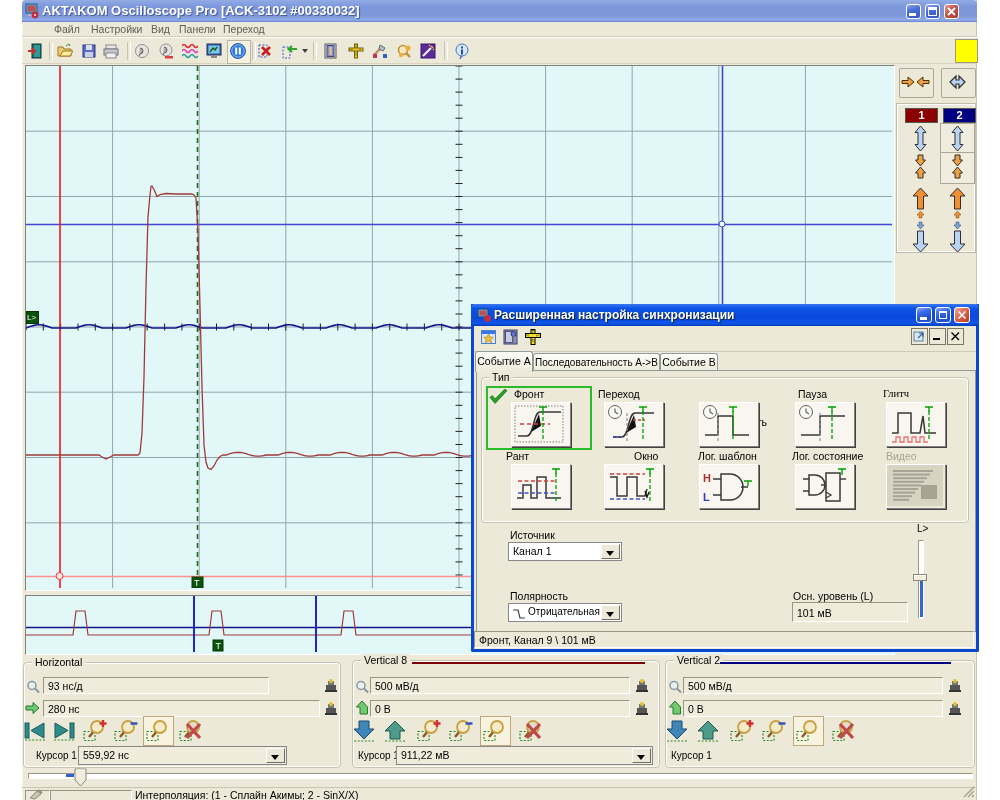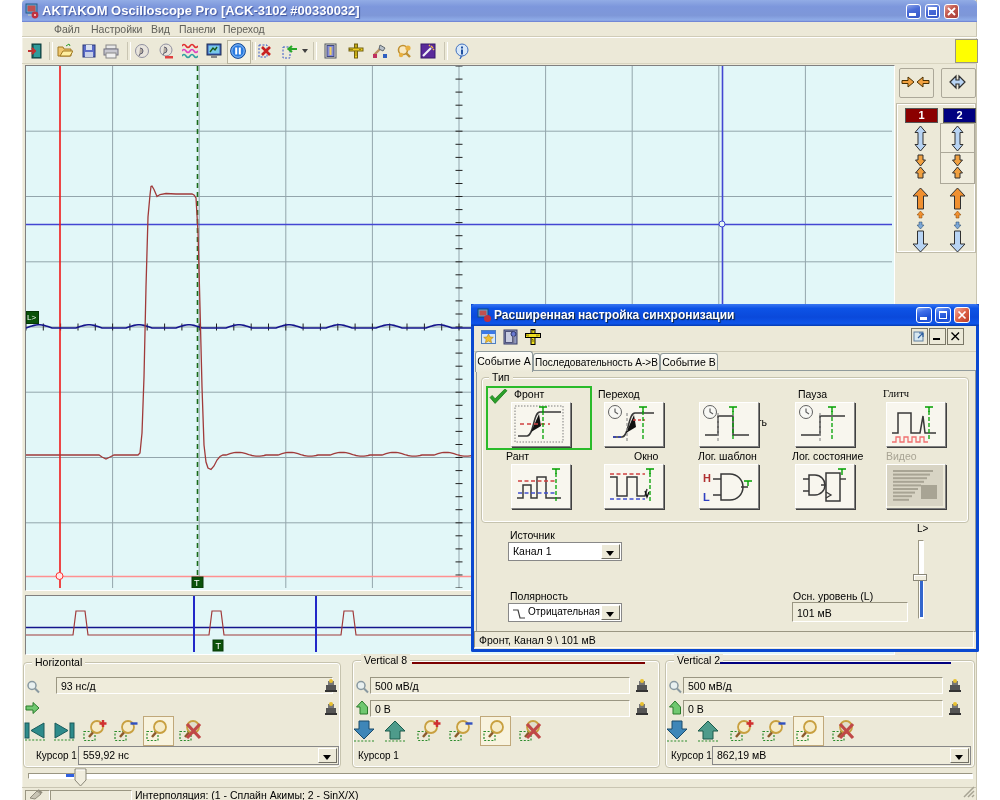--- a/index.html
+++ b/index.html
@@ -376,30 +376,31 @@
   <div class="fs" style="left:643px;top:660px;width:308px;height:106px">
       <span class="lg">Vertical 2</span>
     </div>
   <div class="ab" style="left:390px;top:662px;width:233px;height:2px;background:#7B0000"></div>
   <div class="ab" style="left:698px;top:662px;width:231px;height:2px;background:#000080"></div>
 
   <svg class="ab" style="left:4px;top:680px" width="14" height="14" viewBox="0 0 14 14">
       <circle cx="6" cy="5.5" r="4" fill="#E8F0F0" stroke="#8898A0" stroke-width="1.5"></circle>
       <path d="M9 8.5 L13 12.5" stroke="#8898A0" stroke-width="2"></path>
     </svg>
-  <div class="fld" style="left:34px;top:677px;width:277px">93 нс/д</div>
+  <div class="fld" style="left:21px;top:677px;width:226px">93 нс/д</div>
   <svg class="ab" style="left:301px;top:678px" width="16" height="16" viewBox="0 0 16 16">
       <rect x="3" y="7" width="10" height="5" fill="#555"></rect>
       <rect x="5" y="3" width="6" height="4" fill="#777"></rect>
       <circle cx="8" cy="3" r="2" fill="#E8C030"></circle>
       <rect x="2" y="12" width="12" height="2" fill="#333"></rect>
     </svg>
   <svg class="ab" style="left:3px;top:701px" width="15" height="14" viewBox="0 0 15 14">
       <path d="M1 5 H8 V1.5 L14 7 L8 12.5 V9 H1 Z" fill="#70C870" stroke="#2A7B2A"></path>
     </svg>
+  <div class="fld" style="left:21px;top:700px;width:277px">280 нс</div>
   <svg class="ab" style="left:301px;top:701px" width="16" height="16" viewBox="0 0 16 16">
       <rect x="3" y="7" width="10" height="5" fill="#555"></rect>
       <rect x="5" y="3" width="6" height="4" fill="#777"></rect>
       <circle cx="8" cy="3" r="2" fill="#E8C030"></circle>
       <rect x="2" y="12" width="12" height="2" fill="#333"></rect>
     </svg>
   <svg class="ab" style="left:1px;top:719px" width="24" height="23" viewBox="0 0 24 23">
       <rect x="2" y="4" width="4" height="15" fill="#2E8B8B" stroke="#1A5B5B"></rect>
       <path d="M21 4 V19 L8 11.5 Z" fill="#2E8B8B" stroke="#1A5B5B"></path>
       <path d="M2 21 h20" stroke="#2A8B2A" stroke-width="1.2" stroke-dasharray="2 1.6"></path>
@@ -427,21 +428,21 @@
       <path d="M6 18 L12 11" stroke="#8B5A2B" stroke-width="2.5"></path>
       <circle cx="14" cy="8" r="6" fill="#F5EBC8" stroke="#C8A040" stroke-width="1.8"></circle>
     </svg>
     <svg class="ab" style="left:157px;top:719px" width="24" height="23" viewBox="0 0 24 23">
       <rect x="1" y="12.5" width="11" height="9" fill="none" stroke="#2A8B2A" stroke-width="1.2" stroke-dasharray="2 1.6"></rect>
       <path d="M6 18 L12 11" stroke="#8B5A2B" stroke-width="2.5"></path>
       <circle cx="14" cy="8" r="6" fill="#E0DCCC" stroke="#C8A040" stroke-width="1.8"></circle>
       <path d="M8 5 L21 19 M21 5 L8 19" stroke="#C04848" stroke-width="3.2"></path>
     </svg>
   <div class="lbl" style="left:14px;top:750px;font-size:10px">Курсор 1</div>
-  <div class="combo" style="left:56px;top:746px;width:261px">
+  <div class="combo" style="left:56px;top:746px;width:209px">
       <span class="t">559,92 нс</span>
       <span class="drop"></span>
     </div>
 
   <svg class="ab" style="left:333px;top:680px" width="14" height="14" viewBox="0 0 14 14">
       <circle cx="6" cy="5.5" r="4" fill="#E8F0F0" stroke="#8898A0" stroke-width="1.5"></circle>
       <path d="M9 8.5 L13 12.5" stroke="#8898A0" stroke-width="2"></path>
     </svg>
   <div class="fld" style="left:348px;top:677px;width:260px">500 мВ/д</div>
   <svg class="ab" style="left:612px;top:678px" width="16" height="16" viewBox="0 0 16 16">
@@ -486,20 +487,24 @@
       <path d="M6 18 L12 11" stroke="#8B5A2B" stroke-width="2.5"></path>
       <circle cx="14" cy="8" r="6" fill="#F5EBC8" stroke="#C8A040" stroke-width="1.8"></circle>
     </svg>
     <svg class="ab" style="left:497px;top:719px" width="24" height="23" viewBox="0 0 24 23">
       <rect x="1" y="12.5" width="11" height="9" fill="none" stroke="#2A8B2A" stroke-width="1.2" stroke-dasharray="2 1.6"></rect>
       <path d="M6 18 L12 11" stroke="#8B5A2B" stroke-width="2.5"></path>
       <circle cx="14" cy="8" r="6" fill="#E0DCCC" stroke="#C8A040" stroke-width="1.8"></circle>
       <path d="M8 5 L21 19 M21 5 L8 19" stroke="#C04848" stroke-width="3.2"></path>
     </svg>
   <div class="lbl" style="left:336px;top:750px;font-size:10px">Курсор 1</div>
+  <div class="combo" style="left:374px;top:746px;width:257px">
+      <span class="t">911,22 мВ</span>
+      <span class="drop"></span>
+    </div>
 
   <svg class="ab" style="left:646px;top:680px" width="14" height="14" viewBox="0 0 14 14">
       <circle cx="6" cy="5.5" r="4" fill="#E8F0F0" stroke="#8898A0" stroke-width="1.5"></circle>
       <path d="M9 8.5 L13 12.5" stroke="#8898A0" stroke-width="2"></path>
     </svg>
   <div class="fld" style="left:661px;top:677px;width:260px">500 мВ/д</div>
   <svg class="ab" style="left:925px;top:678px" width="16" height="16" viewBox="0 0 16 16">
       <rect x="3" y="7" width="10" height="5" fill="#555"></rect>
       <rect x="5" y="3" width="6" height="4" fill="#777"></rect>
       <circle cx="8" cy="3" r="2" fill="#E8C030"></circle>
@@ -541,24 +546,20 @@
       <path d="M6 18 L12 11" stroke="#8B5A2B" stroke-width="2.5"></path>
       <circle cx="14" cy="8" r="6" fill="#F5EBC8" stroke="#C8A040" stroke-width="1.8"></circle>
     </svg>
     <svg class="ab" style="left:810px;top:719px" width="24" height="23" viewBox="0 0 24 23">
       <rect x="1" y="12.5" width="11" height="9" fill="none" stroke="#2A8B2A" stroke-width="1.2" stroke-dasharray="2 1.6"></rect>
       <path d="M6 18 L12 11" stroke="#8B5A2B" stroke-width="2.5"></path>
       <circle cx="14" cy="8" r="6" fill="#E0DCCC" stroke="#C8A040" stroke-width="1.8"></circle>
       <path d="M8 5 L21 19 M21 5 L8 19" stroke="#C04848" stroke-width="3.2"></path>
     </svg>
   <div class="lbl" style="left:649px;top:750px;font-size:10px">Курсор 1</div>
-  <div class="combo" style="left:690px;top:746px;width:259px">
-      <span class="t">862,19 мВ</span>
-      <span class="drop"></span>
-    </div>
 
   <div class="ab sunkline" style="left:6px;top:773px;width:943px;height:4px;background:#fff"></div>
   <svg class="ab" style="left:52px;top:768px" width="13" height="19" viewBox="0 0 13 19">
       <path d="M1 1 H12 V12 L6.5 18 L1 12 Z" fill="#F0EDDE" stroke="#8A8778"></path>
       <path d="M2 2 H11" stroke="#fff"></path>
     </svg>
   <div class="ab" style="left:44px;top:774px;width:8px;height:3px;background:#3060E0"></div>
 
   <div class="ab" style="left:0;top:787px;width:955px;height:1px;background:#C9C5B2"></div>
   <div class="ab sunkline" style="left:3px;top:790px;width:23px;height:9px"></div>

